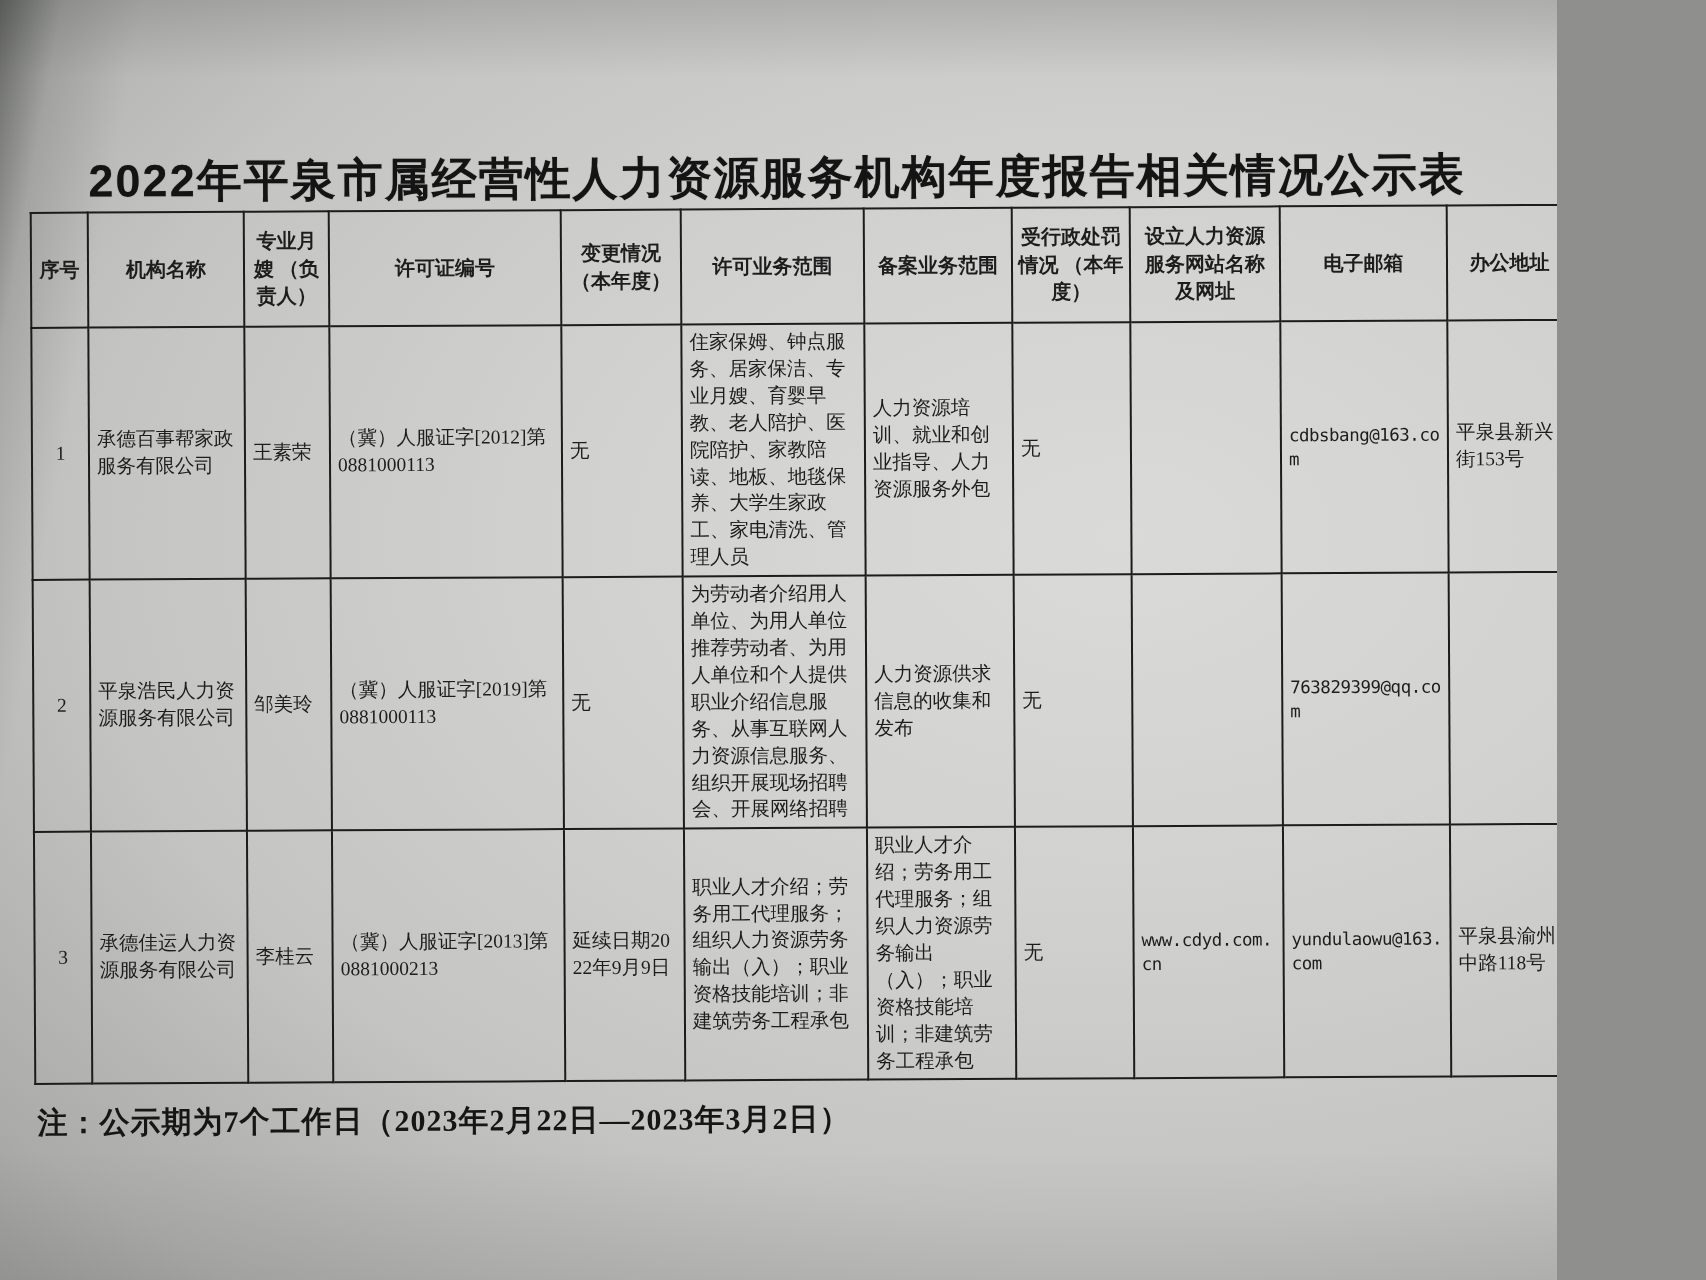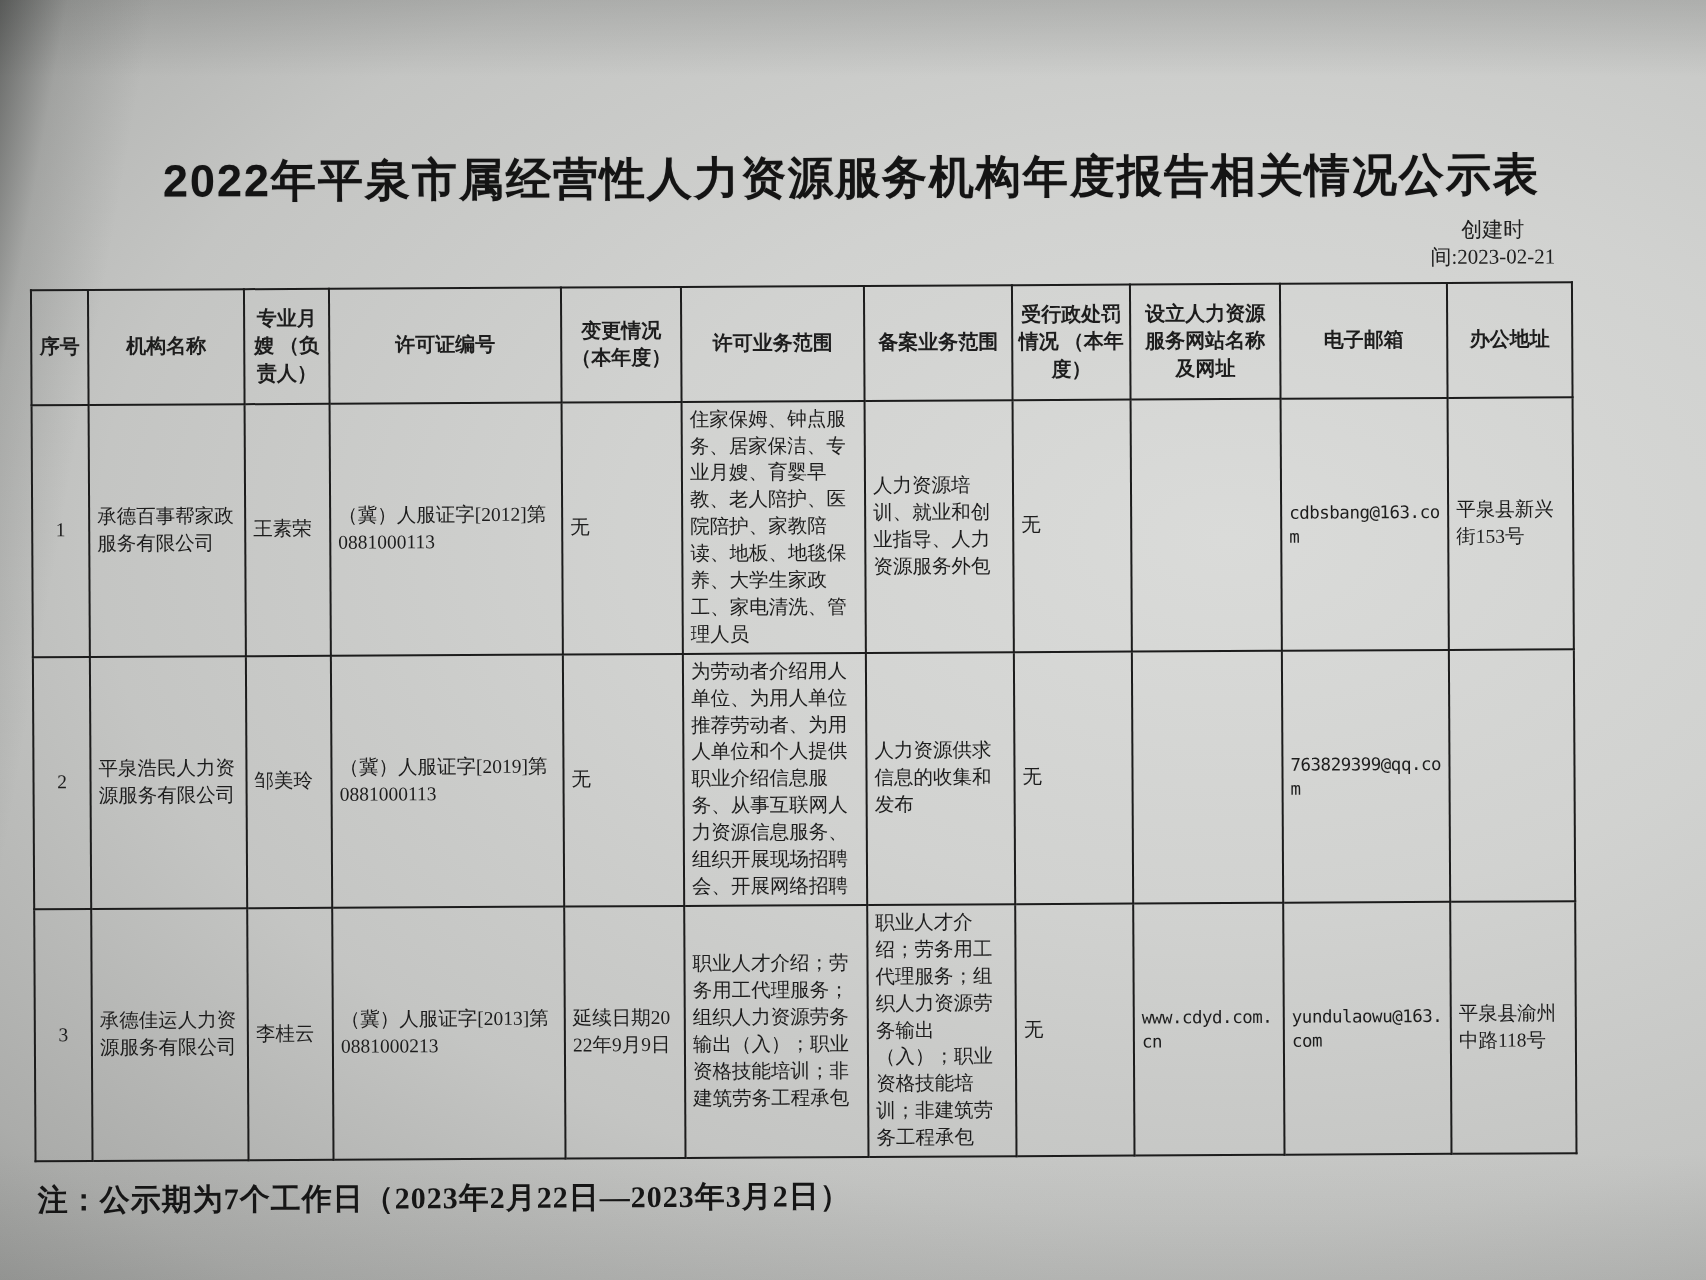--- a/index.html
+++ b/index.html
@@ -1,21 +1,21 @@
 <!DOCTYPE html>
 <html><head>
 <meta charset="utf-8">
 <style>
   * { box-sizing: border-box; }
   html, body { margin: 0; padding: 0; }
   body { background: #8f908e; }
 
   .photo {
     position: relative;
-    width: 1706px;
+    width: 1557px;
     height: 1280px;
     overflow: hidden;
     color: #1a1a1a;
     font-family: "Liberation Serif", serif;
     background:
       linear-gradient(100deg, rgba(25,27,26,0.50) 0%, rgba(90,92,90,0.22) 3.5%, rgba(0,0,0,0) 8%),
       linear-gradient(to bottom, rgba(55,57,55,0.18) 0%, rgba(0,0,0,0) 6%),
       linear-gradient(to top, rgba(80,82,80,0.10) 0%, rgba(0,0,0,0) 10%),
       radial-gradient(ellipse at 72% 42%, #dadbd9 0%, #d1d2d0 35%, #c4c5c3 65%, #abacaa 90%, #9a9b99 100%);
   }
@@ -85,24 +85,20 @@
   }
 </style>
 </head>
 <body>
 
 <div class="photo">
   <div class="content">
 
     <h1 class="title">2022年平泉市属经营性人力资源服务机构年度报告相关情况公示表</h1>
 
-    <div class="created">
-      <div>创建时</div>
-      <div>间:2023-02-21</div>
-    </div>
 
     <table class="report">
       <colgroup>
         <col style="width:57px">
           <col style="width:156px">
           <col style="width:85px">
         <col style="width:232px">
           <col style="width:120px">
           <col style="width:183px">
         <col style="width:148px">

